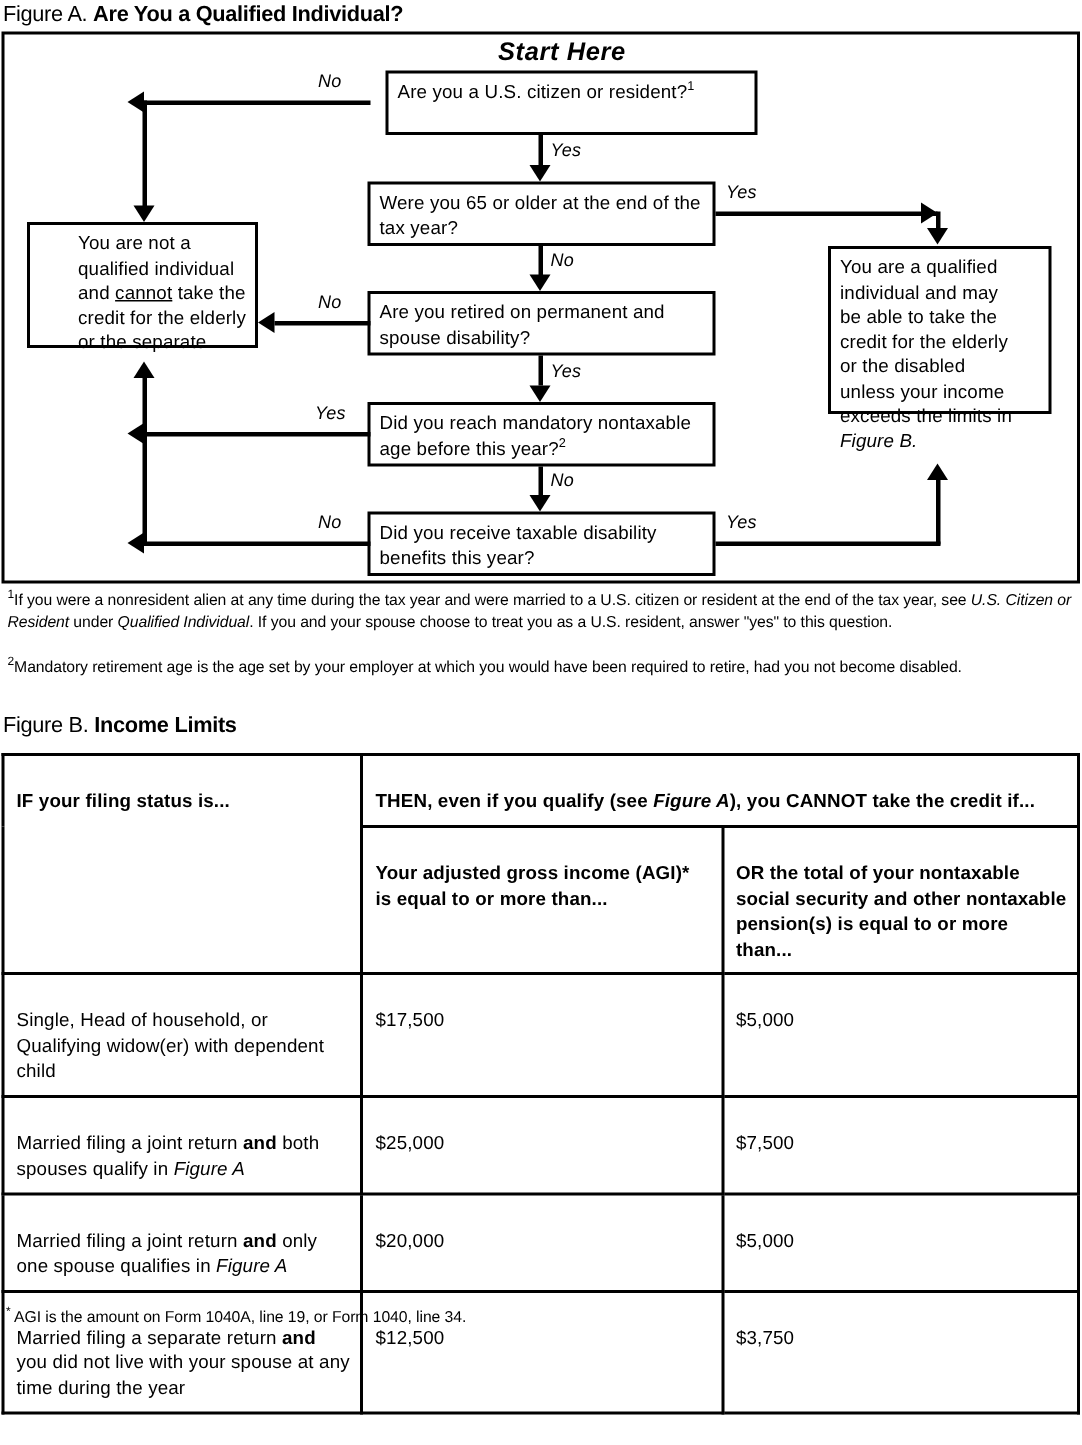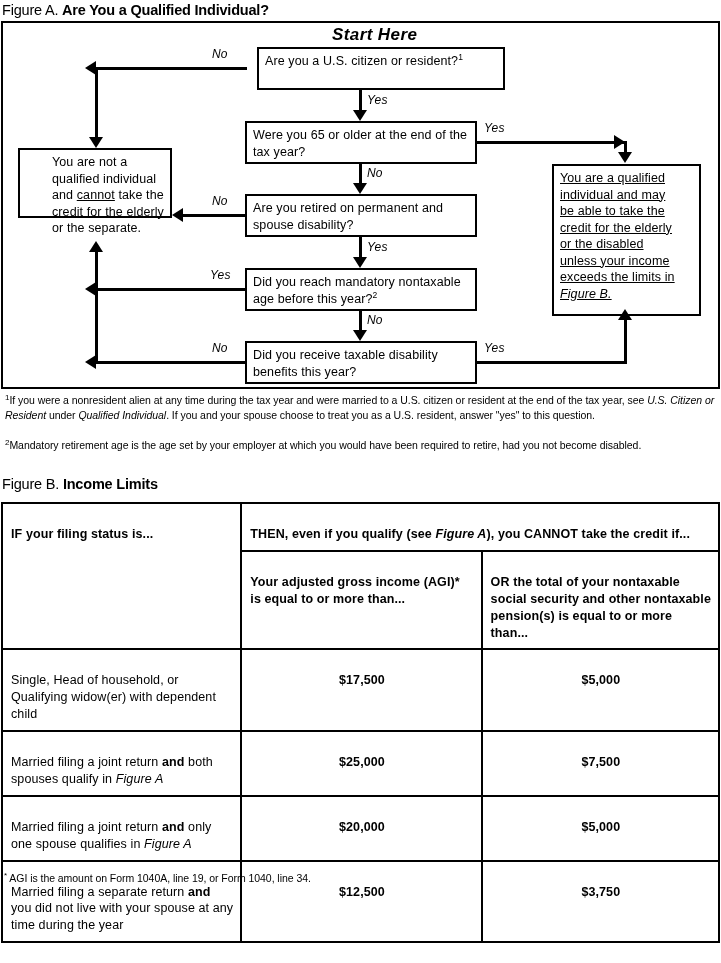--- a/index.html
+++ b/index.html
@@ -59,22 +59,22 @@
   .fbox.just > span { display: block; }
   .fbox i { font-style: italic; }
   .fbox u { text-decoration: underline; }
   .sup { font-size: 8.5px; vertical-align: super; line-height: 0; }
 
   #box-citizen   { left: 245px; top: 47px;  width: 248px; height: 43px; margin-left: 12px; }
   #box-65        { left: 245px; top: 121px; width: 232px; height: 43px; }
   #box-retired   { left: 245px; top: 194px; width: 232px; height: 43px; }
   #box-mandatory { left: 245px; top: 268px; width: 232px; height: 43px; }
   #box-taxable   { left: 245px; top: 341px; width: 232px; height: 43px; }
-  #box-not-qual  { left: 18px;  top: 148px; width: 154px; height: 70px; padding-left: 32px; }
-  #box-qual      { left: 552px; top: 164px; width: 149px; height: 152px; text-decoration: underline; }
+  #box-not-qual  { left: 18px;  top: 148px; width: 154px; height: 84px; padding-left: 32px; }
+  #box-qual      { left: 552px; top: 164px; width: 149px; height: 112px; }
 
   
   .ln { position: absolute; background: #000; }
   .lnh { height: 3px; }
   .lnv { width: 3px; }
 
   .arrow { position: absolute; width: 0; height: 0; }
   .arr-left  { border-top: 7px solid transparent; border-bottom: 7px solid transparent; border-right: 11px solid #000; }
   .arr-right { border-top: 7px solid transparent; border-bottom: 7px solid transparent; border-left: 11px solid #000; }
   .arr-down  { border-left: 7px solid transparent; border-right: 7px solid transparent; border-top: 11px solid #000; }
@@ -111,21 +111,21 @@
   }
   #figB-table td {
     border: 2px solid #000;
     vertical-align: top;
     font-size: 12.5px;
     line-height: 1.35;
     padding: 22px 7px 7px 8px;
     letter-spacing: 0.1px;
   }
   #figB-table td.hdr { font-weight: bold; }
-  #figB-table td.num { text-align: center; vertical-align: top; font-weight: bold; }
+  #figB-table td.num { text-align: left; vertical-align: top; }
   #figB-table td b { font-weight: bold; }
   #figB-table td i { font-style: italic; }
   .col-a { width: 240px; }
   .col-b { width: 241px; }
   .col-c { width: 238px; }
 
   #table-foot {
     position: absolute;
     left: 4px; top: 872px;
     font-size: 10.5px;

